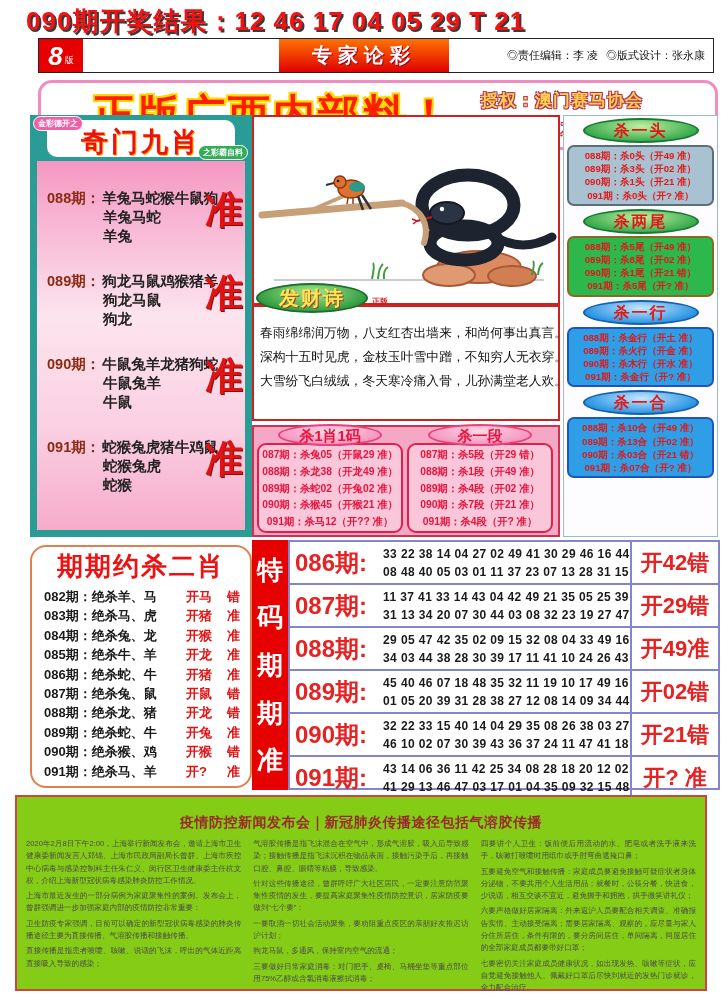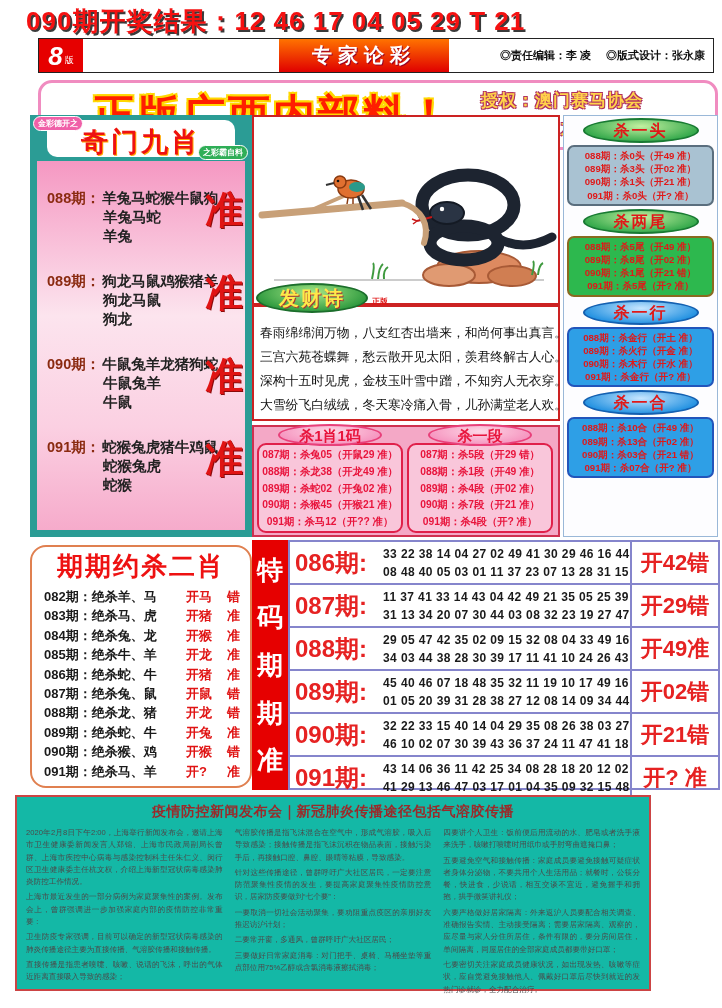--- a/index.html
+++ b/index.html
@@ -12,21 +12,21 @@
   .masthead{position:absolute;left:38px;top:38px;width:674px;height:33px;background:#fff;
             border:1px solid #222;display:flex;align-items:stretch;}
   .pageno{width:44px;background:#e60000;color:#fff;display:flex;align-items:center;justify-content:center;}
   .pageno .big{font-size:26px;font-weight:900;font-style:italic;line-height:1;}
   .pageno .small{font-size:9px;margin-left:2px;margin-top:10px;}
   .mast-banner{position:absolute;left:240px;top:0;width:170px;height:33px;
                background:linear-gradient(180deg,#ff7300,#e00000);color:#fff;
                font-size:20px;font-weight:900;letter-spacing:6px;text-align:center;line-height:33px;
                text-shadow:1px 1px 0 #902;}
   .mast-credits{margin-left:auto;font-size:11px;color:#111;line-height:33px;padding-right:8px;white-space:nowrap;}
-  .mast-credits span{margin-left:12px;font-weight:bold;}
+  .mast-credits span{margin-left:5px;}
   
   .brand{position:absolute;left:38px;top:80px;width:674px;height:64px;border:3px solid #f08cc0;
          border-radius:14px;background:#fff;}
   .brand-title{position:absolute;left:52px;top:4px;font-size:42px;font-weight:900;color:#ff1e00;letter-spacing:3px;
                text-shadow:2px 2px 0 #ffd800,-2px -2px 0 #ffd800,2px -2px 0 #ffd800,-2px 2px 0 #ffd800;}
   .brand-auth{position:absolute;font-size:17px;font-weight:900;color:#ffd24a;letter-spacing:1px;
               text-shadow:1px 1px 0 #b03060,-1px -1px 0 #b03060,1px -1px 0 #b03060,-1px 1px 0 #b03060;}
   .auth1{left:440px;top:6px;} .auth2{left:466px;top:33px;}
   
   .qimen{position:absolute;left:30px;top:115px;width:222px;height:422px;background:#2b9c95;}
@@ -100,22 +100,22 @@
   .r-ellipse{width:116px;height:25px;margin:0 auto;border-radius:50%;text-align:center;line-height:22px;
              font-size:16px;font-weight:900;color:#e01818;letter-spacing:2px;box-sizing:border-box;white-space:nowrap;}
   .r-ellipse.green{background:radial-gradient(ellipse at 50% 30%,#c2f0a0 0%,#2fa648 78%);border:2px solid #197a33;}
   .r-ellipse.blue{background:radial-gradient(ellipse at 50% 30%,#c6e6ff 0%,#1e8fe0 78%);border:2px solid #1560b0;}
   .r-box{margin-top:2px;border-radius:7px;padding:2px 0;box-sizing:border-box;}
   .r-box.grey{background:#a9c2d2;border:2px solid #5a6e7e;}
   .r-box.green{background:#2db84e;border:2px solid #8a6a20;}
   .r-box.blue{background:#2e9fe6;border:2px solid #2255bb;}
   .r-row{font-size:9.6px;font-weight:900;color:#e01818;line-height:13.2px;text-align:center;white-space:nowrap;}
   
-  .news{position:absolute;left:15px;top:795px;width:636px;height:196px;background:#14b8a6;border:2px solid #cc4444;
-        box-sizing:border-box;padding:6px 9px;}
+  .news{position:absolute;left:15px;top:795px;width:692px;height:196px;background:#84cc16;border:2px solid #cc4444;
+        box-sizing:border-box;padding:17px 9px;}
   .news-title{text-align:center;font-size:14px;font-weight:900;color:#9a2a2a;letter-spacing:0.5px;white-space:nowrap;}
   .news-cols{display:flex;gap:12px;margin-top:3px;}
   .news-col{flex:1;}
   .news-col p{margin:3px 0;font-size:7.6px;color:#4a4a4a;line-height:1.62;text-align:justify;}
 </style>
 </head>
 <body>
 
 <div class="page">
 
@@ -286,21 +286,20 @@
       <path d="M94,81 l-1,6 M99,81 l0,6" stroke="#8a3a10" stroke-width="1.5"></path>
     </svg>
   </div>
 
   <div class="facai-ellipse">发财诗</div>
   <div class="facai-tag">正版</div>
   <div class="poem">
 
       <div class="poem-line">春雨绵绵润万物，八支红杏出墙来，和尚何事出真言。</div>
 
-      <div class="poem-line">三宫六苑苍蝶舞，愁云散开见太阳，羡君终解古人心。</div>
 
       <div class="poem-line">深构十五时见虎，金枝玉叶雪中蹭，不知穷人无衣穿。</div>
 
       <div class="poem-line">大雪纷飞白绒绒，冬天寒冷痛入骨，儿孙满堂老人欢。</div>
     </div>
 
   <div class="killpanel">
     <div class="kp-ellipse kp-e1">杀1肖1码</div>
     <div class="kp-ellipse kp-e2">杀一段</div>
     <div class="kp-box kp-box1">
@@ -439,21 +438,21 @@
       <p>2020年2月8日下午2:00，上海举行新闻发布会，邀请上海市卫生健康委新闻发言人郑锦、上海市民政局副局长曾群、上海市疾控中心病毒与感染控制科主任朱仁义、闵行区卫生健康委主任杭文权，介绍上海新型冠状病毒感染肺炎防控工作情况。</p>
           <p>上海市最近发生的一部分病例为家庭聚集性的案例。发布会上，曾群强调进一步加强家庭内部的疫情防控非常重要：</p>
           <p>卫生防疫专家强调，目前可以确定的新型冠状病毒感染的肺炎传播途径主要为直接传播、气溶胶传播和接触传播。</p>
           <p>直接传播是指患者喷嚏、咳嗽、说话的飞沫，呼出的气体近距离直接吸入导致的感染；</p>
         </div>
       <div class="news-col">
 
       <p>气溶胶传播是指飞沫混合在空气中，形成气溶胶，吸入后导致感染；接触传播是指飞沫沉积在物品表面，接触污染手后，再接触口腔、鼻腔、眼睛等粘膜，导致感染。</p>
           <p>针对这些传播途径，曾群呼吁广大社区居民，一定要注意防范聚集性疫情的发生，要提高家庭聚集性疫情防控意识，居家防疫要做到“七个要”：</p>
           <p>一要取消一切社会活动聚集，要劝阻重点疫区的亲朋好友推迟访沪计划；</p>
-          <p>二要常开窗，多通风，曾群呼吁广大社区居民；</p>
+          <p>狗龙马鼠，多通风，保持室内空气的流通；</p>
           <p>三要做好日常家庭消毒：对门把手、桌椅、马桶坐垫等重点部位用75%乙醇或含氯消毒液擦拭消毒；</p>
         </div>
       <div class="news-col">
 
       <p>四要讲个人卫生：饭前便后用流动的水、肥皂或者洗手液来洗手，咳嗽打喷嚏时用纸巾或手肘弯曲遮掩口鼻；</p>
           <p>五要避免空气和接触传播：家庭成员要避免接触可疑症状者身体分泌物，不要共用个人生活用品；就餐时，公筷分餐，快进食，少说话，相互交谈不宜近，避免握手和拥抱，拱手微笑讲礼仪；</p>
           <p>六要严格做好居家隔离：外来返沪人员要配合相关调查、准确报告实情、主动接受隔离；需要居家隔离、观察的，应尽量与家人分住所居住，条件有限的，要分房间居住，单间隔离，同屋居住的全部家庭成员都要带好口罩；</p>
           <p>七要密切关注家庭成员健康状况，如出现发热、咳嗽等症状，应自觉避免接触他人、佩戴好口罩后尽快到就近的发热门诊就诊，全力配合治疗。</p>
         </div>
     </div>

